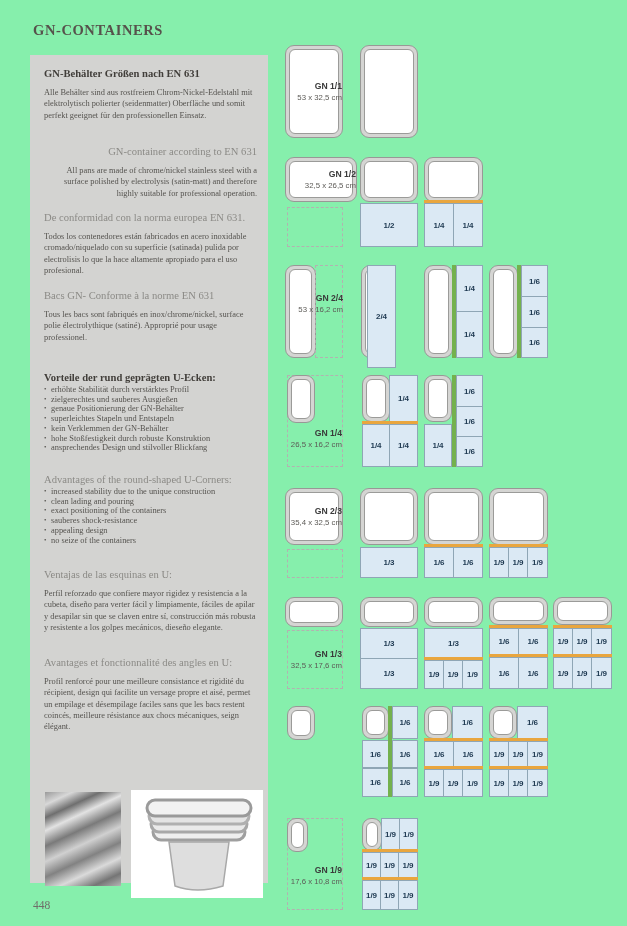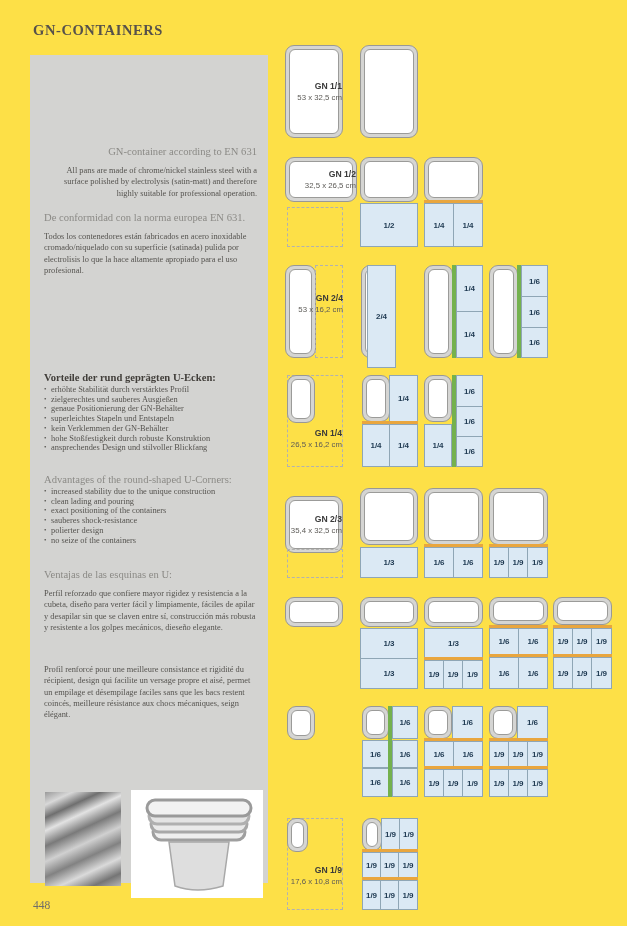--- a/index.html
+++ b/index.html
@@ -1,16 +1,16 @@
 <!DOCTYPE html>
 <html><head>
 <meta charset="utf-8">
 <style>
   html,body{margin:0;padding:0;background:#e9e9e9;}
-  .page{position:relative;width:627px;height:926px;background:#fde047;overflow:hidden;
+  .page{position:relative;width:627px;height:926px;background:#86efac;overflow:hidden;
         font-family:"Liberation Serif", serif;}
   .title{position:absolute;left:33px;top:12px;font-size:14.5px;font-weight:bold;
          color:#56514b;letter-spacing:.6px;}
   .panel{position:absolute;left:30px;top:55px;width:238px;height:828px;background:#d3d3d1;}
   .sec{position:absolute;left:14px;width:213px;color:#55534f;}
   .sec .shead{margin:0;font-size:10.6px;line-height:12px;font-weight:bold;color:#413e3a;}
   .sec.light .shead{font-weight:normal;color:#8b8a86;}
   .sec .sbody{margin:7px 0 0;font-size:8.4px;line-height:11.3px;}
   .sec ul{margin:1px 0 0;padding:0;list-style:none;font-size:8.4px;line-height:9.7px;}
   .sec ul li{padding-left:7px;position:relative;}
@@ -39,56 +39,65 @@
   .vline{position:absolute;background:#74b14e;z-index:2;}
   .dash{position:absolute;border:1px dashed #b2b2b0;box-sizing:border-box;}
 </style>
 </head>
 <body>
 
 <div class="page">
   <h1 class="title">GN-CONTAINERS</h1>
 
   <div class="panel">
+      <section class="sec dark" style="top: 13px;">
+        <h3 class="shead">GN-Behälter Größen nach EN 631</h3>
+        <p class="sbody">Alle Behälter sind aus rostfreiem Chrom-Nickel-Edelstahl mit elektrolytisch polierter (seidenmatter) Oberfläche und somit perfekt geeignet für den professionellen Einsatz.</p>
+      </section>
       <section class="sec light" style="top: 91px; text-align: right;">
         <h3 class="shead">GN-container according to EN 631</h3>
         <p class="sbody">All pans are made of chrome/nickel stainless steel with a surface polished by electrolysis (satin-matt) and therefore highly suitable for professional operation.</p>
       </section>
       <section class="sec light" style="top: 157px;">
         <h3 class="shead">De conformidad con la norma europea EN 631.</h3>
         <p class="sbody">Todos los contenedores están fabricados en acero inoxidable cromado/niquelado con su superficie (satinada) pulida por electrolisis lo que la hace altamente apropiado para el uso profesional.</p>
+      </section>
+      <section class="sec light" style="top: 235px;">
+        <h3 class="shead">Bacs GN- Conforme à la norme EN 631</h3>
+        <p class="sbody">Tous les bacs sont fabriqués en inox/chrome/nickel, surface polie électrolythique (satiné). Approprié pour usage professionel.</p>
       </section>
       <section class="sec dark" style="top: 317px;">
         <h3 class="shead">Vorteile der rund geprägten U-Ecken:</h3>
         <ul>
           <li>erhöhte Stabilität durch verstärktes Profil</li>
           <li>zielgerechtes und sauberes Ausgießen</li>
           <li>genaue Positionierung der GN-Behälter</li>
           <li>superleichtes Stapeln und Entstapeln</li>
           <li>kein Verklemmen der GN-Behälter</li>
           <li>hohe Stoßfestigkeit durch robuste Konstruktion</li>
           <li>ansprechendes Design und stilvoller Blickfang</li>
         </ul>
       </section>
       <section class="sec light" style="top: 419px;">
         <h3 class="shead">Advantages of the round-shaped U-Corners:</h3>
         <ul>
           <li>increased stability due to the unique construction</li>
           <li>clean lading and pouring</li>
           <li>exact positioning of the containers</li>
           <li>sauberes shock-resistance</li>
-          <li>polierter design</li>
+          <li>appealing design</li>
           <li>no seize of the containers</li>
         </ul>
       </section>
       <section class="sec light" style="top: 514px;">
         <h3 class="shead">Ventajas de las esquinas en U:</h3>
         <p class="sbody">Perfil reforzado que confiere mayor rigidez y resistencia a la cubeta, diseño para verter fácil y limpiamente, fáciles de apilar y desapilar sin que se claven entre sí, construcción más robusta y resistente a los golpes mecánicos, dieseño elegante.</p>
       </section>
       <section class="sec light" style="top: 602px;">
+        <h3 class="shead">Avantages et fonctionnalité des angles en U:</h3>
         <p class="sbody">Profil renforcé pour une meilleure consistance et rigidité du récipient, design qui facilite un versage propre et aisé, permet un empilage et désempilage faciles sans que les bacs restent coincés, meilleure résistance aux chocs mécaniques, seign élégant.</p>
       </section>
     </div>
 
   <div class="photo-left"></div>
   <div class="photo-right">
     <svg width="132" height="108" viewBox="0 0 132 108">
       <path d="M38 52 L98 52 L92 96 Q66 104 44 96 Z" fill="#dedede" stroke="#a8a8a8" stroke-width="1.5"></path>
       <rect x="22" y="34" width="92" height="16" rx="8" fill="#efefef" stroke="#9f9f9f" stroke-width="3"></rect>
       <rect x="20" y="26" width="96" height="16" rx="8" fill="#eaeaea" stroke="#a8a8a8" stroke-width="3"></rect>
@@ -170,21 +179,21 @@
       <div class="cell" style="left: 362px; top: 424px; width: 28px; height: 43px;">1/4</div>
       <div class="cell" style="left: 389px; top: 424px; width: 29px; height: 43px;">1/4</div>
       <div class="pan" style="left: 424px; top: 375px; width: 28px; height: 47px;">
         <div class="inner"></div>
       </div>
       <div class="cell" style="left: 424px; top: 424px; width: 28px; height: 43px;">1/4</div>
       <div class="vline" style="left: 452px; top: 375px; width: 4px; height: 92px;"></div>
       <div class="cell" style="left: 456px; top: 375px; width: 27px; height: 32px;">1/6</div>
       <div class="cell" style="left: 456px; top: 406px; width: 27px; height: 31px;">1/6</div>
       <div class="cell" style="left: 456px; top: 436px; width: 27px; height: 31px;">1/6</div>
-      <div class="pan" style="left: 285px; top: 488px; width: 58px; height: 57px; margin-top: 8px;">
+      <div class="pan" style="left: 285px; top: 488px; width: 58px; height: 57px;">
         <div class="inner"></div>
         <div class="plabel" style="top: 50%; transform: translateY(-50%);">
           <div class="pname">GN 2/3</div>
           <div class="psize">35,4 x 32,5 cm</div>
         </div>
       </div>
       <div class="dash" style="left: 287px; top: 549px; width: 56px; height: 29px;"></div>
       <div class="pan" style="left: 360px; top: 488px; width: 58px; height: 57px;">
         <div class="inner"></div>
       </div>
@@ -197,20 +206,26 @@
       <div class="cell" style="left: 453px; top: 547px; width: 30px; height: 31px;">1/6</div>
       <div class="pan" style="left: 489px; top: 488px; width: 59px; height: 57px;">
         <div class="inner"></div>
       </div>
       <div class="hline" style="left: 489px; top: 544px; width: 59px; height: 3px;"></div>
       <div class="cell" style="left: 489px; top: 547px; width: 20px; height: 31px;">1/9</div>
       <div class="cell" style="left: 508px; top: 547px; width: 20px; height: 31px;">1/9</div>
       <div class="cell" style="left: 527px; top: 547px; width: 21px; height: 31px;">1/9</div>
       <div class="pan" style="left: 285px; top: 597px; width: 58px; height: 30px;">
         <div class="inner"></div>
+      </div>
+      <div class="dash" style="left: 287px; top: 630px; width: 56px; height: 59px;">
+        <div class="plabel" style="top: 18px;">
+          <div class="pname">GN 1/3</div>
+          <div class="psize">32,5 x 17,6 cm</div>
+        </div>
       </div>
       <div class="pan" style="left: 360px; top: 597px; width: 58px; height: 30px;">
         <div class="inner"></div>
       </div>
       <div class="cell" style="left: 360px; top: 628px; width: 58px; height: 31px;">1/3</div>
       <div class="cell" style="left: 360px; top: 658px; width: 58px; height: 31px;">1/3</div>
       <div class="pan" style="left: 424px; top: 597px; width: 59px; height: 30px;">
         <div class="inner"></div>
       </div>
       <div class="cell" style="left: 424px; top: 628px; width: 59px; height: 30px;">1/3</div>

